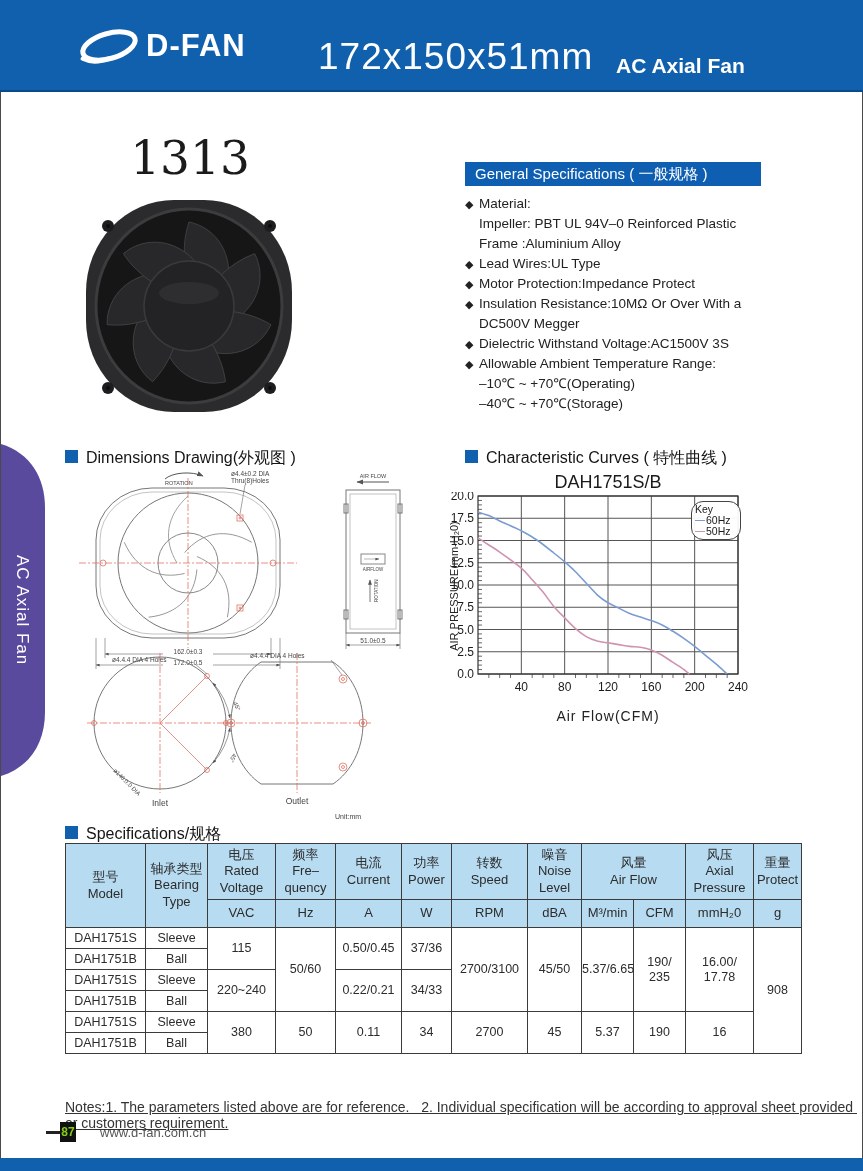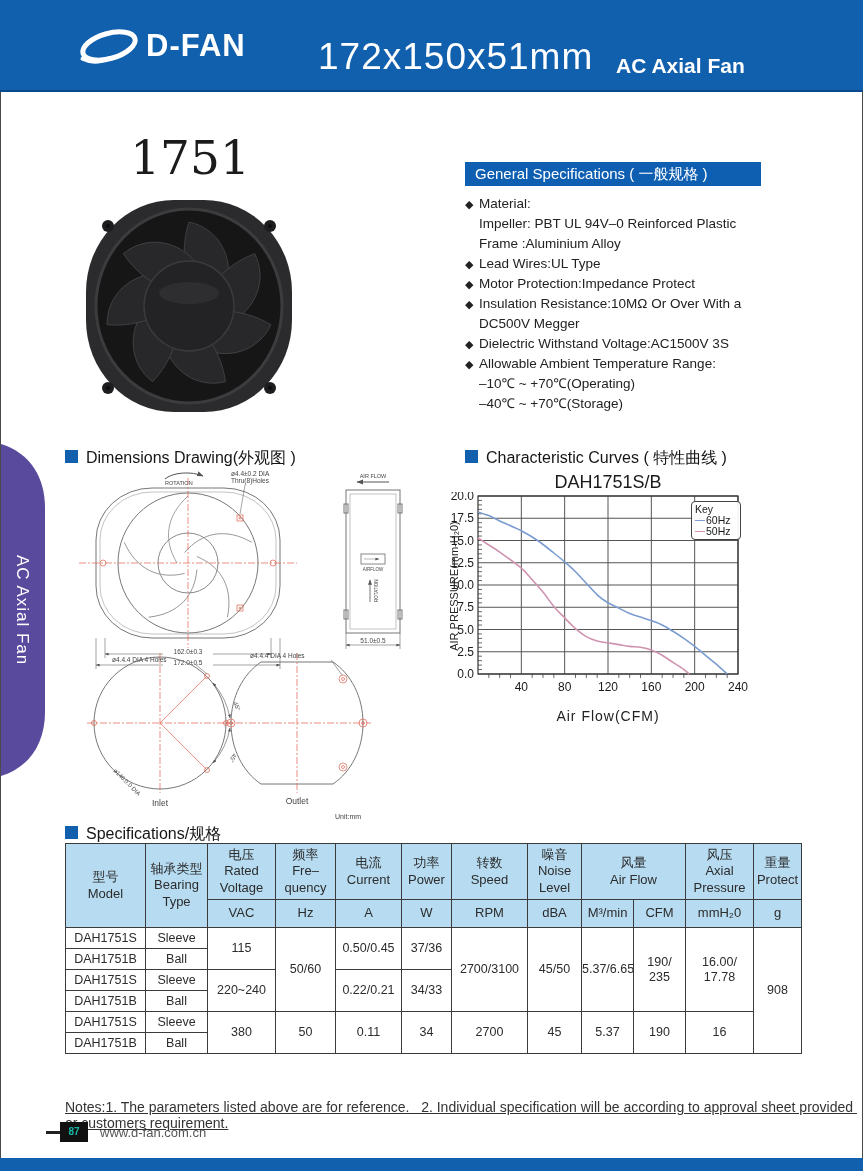--- a/index.html
+++ b/index.html
@@ -43,37 +43,37 @@
   
   .drawings { position:absolute; left:65px; top:468px; width:395px; height:356px; }
   .drawings svg text { font-family:"Liberation Sans", sans-serif; fill:#444; }
 
   
   .chart-wrap { position:absolute; left:442px; top:468px; width:400px; height:300px; }
   .chart-title { position:absolute; left:36px; top:4px; width:260px; text-align:center; font-size:18px; color:#1a1a1a; }
   .chart-svg { position:absolute; left:0; top:24px; }
   .chart-xlabel { position:absolute; left:36px; top:240px; width:260px; text-align:center; font-size:14px; color:#222; letter-spacing:1px; }
   .chart-ylabel { position:absolute; left:-82px; top:112px; width:188px; text-align:center; font-size:11px; color:#222; transform:rotate(-90deg); }
-  .legend { position:absolute; left:249px; top:33px; width:50px; background:rgba(255,255,255,.95); border:1px solid #444; border-radius:4px; padding:1px 3px 2px 3px; font-size:10.5px; color:#1a1a1a; }
+  .legend { position:absolute; left:249px; top:33px; width:50px; background:rgba(255,255,255,.95); border:1px solid #444; border-radius:12px; padding:1px 3px 2px 3px; font-size:10.5px; color:#1a1a1a; }
   .legend-row { display:flex; align-items:center; line-height:11px; }
   .legend-row .sw { display:inline-block; width:10px; border-top:1.5px solid; margin-right:1px; }
 
   
   .spec-table { position:absolute; left:65px; top:843px; border-collapse:collapse; table-layout:fixed; width:736px; }
   .spec-table th, .spec-table td { border:1px solid #3b3b3b; text-align:center; vertical-align:middle; color:#2c2c2c; }
   .spec-table thead th { background:#b7dcf2; font-weight:normal; font-size:13px; line-height:1.25; }
   .spec-table .hrow1 th { height:56px; }
   .spec-table .hrow2 th { height:28px; }
   .spec-table tbody td { font-size:12.5px; height:21px; white-space:pre-line; line-height:1.15; }
   .spec-table th span { display:block; }
 
   
   .notes { position:absolute; left:65px; top:1099px; font-size:14px; color:#333; white-space:pre-wrap;text-decoration:underline; }
   .page-tick { position:absolute; left:46px; top:1131px; width:14px; height:3px; background:#222; }
-  .page-num { position:absolute; left:60px; top:1122px; width:28px; height:20px; background:#111; color:#14b8a6; font-size:10px; font-weight:bold; text-align:center; line-height:20px; }
+  .page-num { position:absolute; left:60px; top:1122px; width:16px; height:20px; background:#111; color:#84cc16; font-size:12px; font-weight:bold; text-align:center; line-height:20px; }
   .website { position:absolute; left:100px; top:1125px; font-size:13px; color:#555; }
 </style>
 </head>
 <body>
 
 <div id="page">
 
   <div class="header">
     <div class="brand">
       <svg width="66" height="44" viewBox="0 0 66 44">
@@ -90,21 +90,21 @@
 
   <div class="page-frame"></div>
 
   <div class="side-tab">
     <svg width="46" height="332" viewBox="0 0 46 332">
       <path d="M0,0 C29,9 44,33 44,64 L44,268 C44,299 29,323 0,332 Z" fill="#5a4a9e"></path>
     </svg>
     <div class="side-tab-label">AC Axial Fan</div>
   </div>
 
-  <div class="model-title">1751</div>
+  <div class="model-title">1313</div>
   <div class="fan-photo">
     <svg width="214" height="230" viewBox="0 0 214 230">
       <rect x="4" y="8" width="206" height="212" rx="88" ry="92" fill="#2b2b2d"></rect>
       <circle cx="26" cy="34" r="6" fill="#1d1d1f"></circle>
         <circle cx="26" cy="34" r="2" fill="#0d0d0e"></circle>
       <circle cx="188" cy="34" r="6" fill="#1d1d1f"></circle>
         <circle cx="188" cy="34" r="2" fill="#0d0d0e"></circle>
       <circle cx="26" cy="196" r="6" fill="#1d1d1f"></circle>
         <circle cx="26" cy="196" r="2" fill="#0d0d0e"></circle>
       <circle cx="188" cy="196" r="6" fill="#1d1d1f"></circle>

